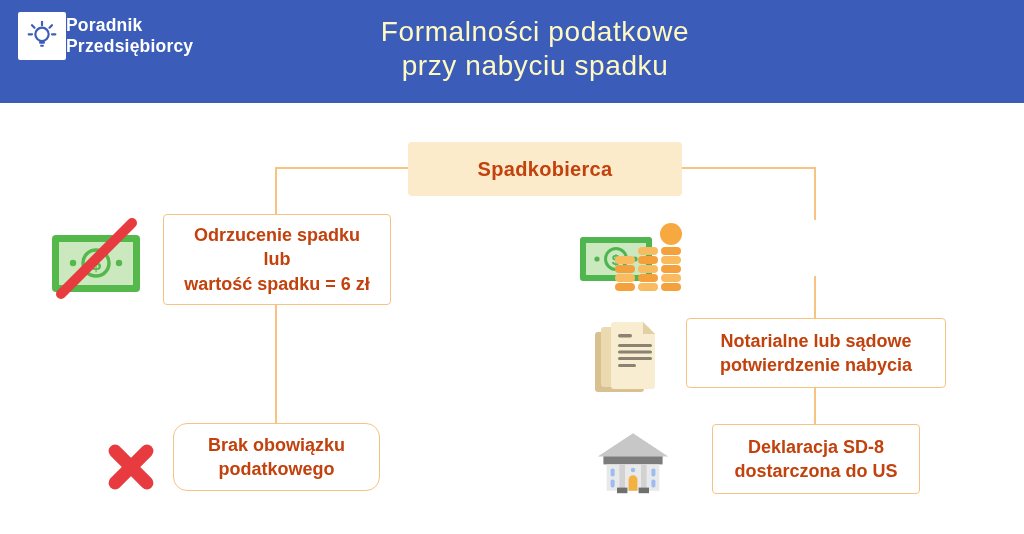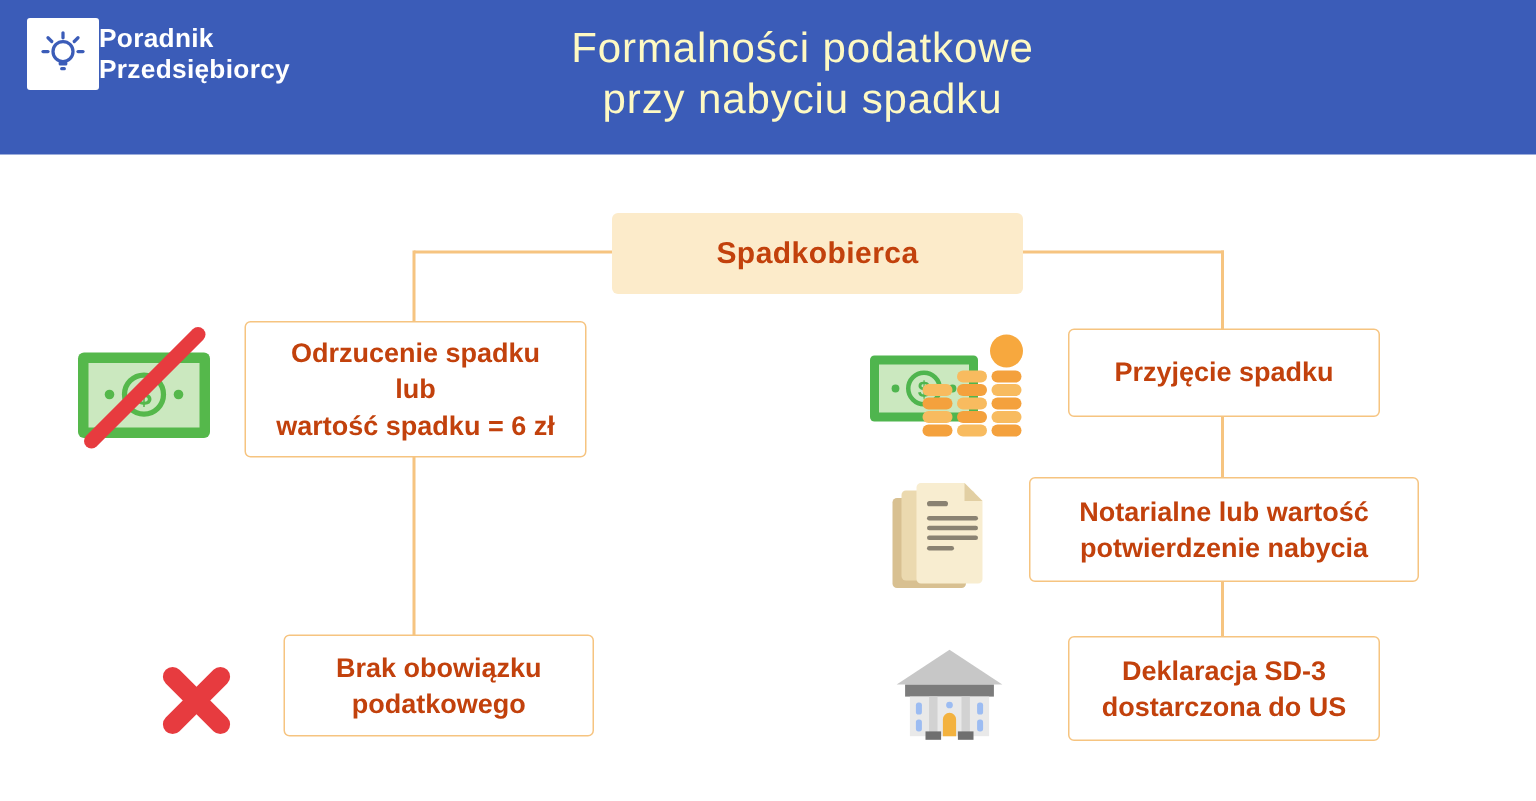--- a/index.html
+++ b/index.html
@@ -62,29 +62,28 @@
   <div class="line" style="left:814px;top:167px;width:2px;height:53px;"></div>
   <div class="line" style="left:814px;top:276px;width:2px;height:43px;"></div>
   <div class="line" style="left:814px;top:386px;width:2px;height:39px;"></div>
 
   <div class="box root" style="left:408px;top:142px;width:274px;height:54px;">Spadkobierca</div>
 
   <div class="box node" style="left:163px;top:214px;width:226px;height:89px;">Odrzucenie spadku
 lub
 wartość spadku = 6 zł</div>
 
-  <div class="box node" style="left:189px;top:423px;width:205px;height:66px;">Brak obowiązku
+  <div class="box node" style="left:173px;top:423px;width:205px;height:66px;border-radius:14px;">Brak obowiązku
 podatkowego</div>
 
-  <div class="box node" style="left:712px;top:219px;width:206px;height:57px;">Przyjęcie spadku</div>
 
-  <div class="box node" style="left:686px;top:318px;width:258px;height:68px;">Notarialne lub wartość
+  <div class="box node" style="left:686px;top:318px;width:258px;height:68px;">Notarialne lub sądowe
 potwierdzenie nabycia</div>
 
-  <div class="box node" style="left:712px;top:424px;width:206px;height:68px;">Deklaracja SD-3
+  <div class="box node" style="left:712px;top:424px;width:206px;height:68px;">Deklaracja SD-8
 dostarczona do US</div>
 
   <div class="icon" style="left:50px;top:215px;width:95px;height:85px;">
     <svg width="95" height="85" viewBox="0 0 95 85" aria-hidden="true">
       <rect x="2" y="20" width="88" height="57" rx="4" fill="#55B84B"></rect>
       <rect x="9" y="27" width="74" height="43" fill="#CBE8BF"></rect>
       <circle cx="46" cy="48" r="13" fill="#CBE8BF" stroke="#55B84B" stroke-width="3.5"></circle>
       <text x="46" y="55" text-anchor="middle" font-size="19" font-weight="bold" fill="#55B84B" font-family="Liberation Sans, sans-serif">$</text>
       <circle cx="23" cy="48" r="3.2" fill="#55B84B"></circle>
       <circle cx="69" cy="48" r="3.2" fill="#55B84B"></circle>

